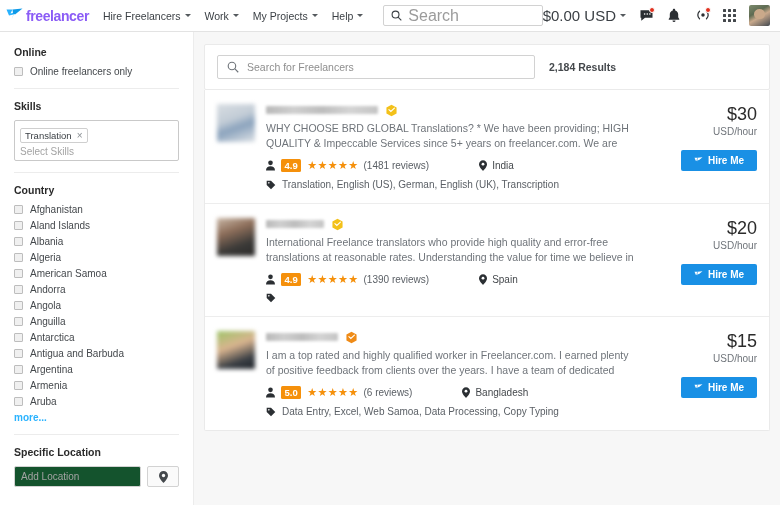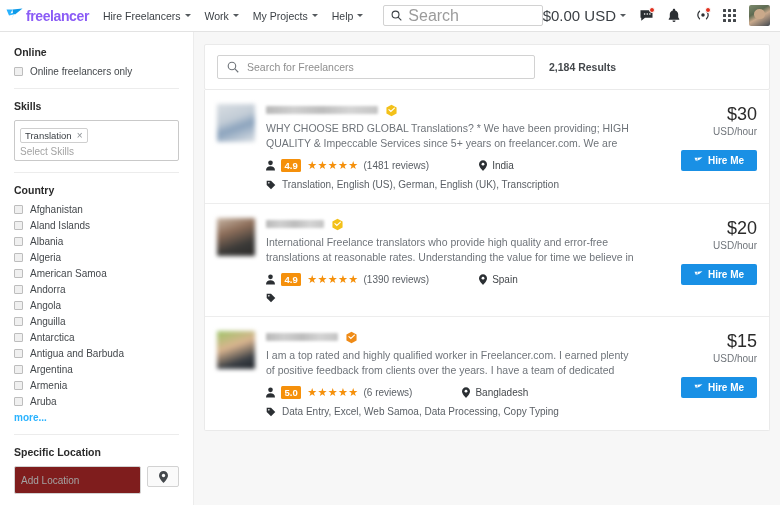--- a/index.html
+++ b/index.html
@@ -117,22 +117,22 @@
     background: #fff; padding: 1px 4px; font-size: 9.5px; color: #3a3f44;
   }
   .skill-x { color: #8a8f94; font-size: 10px; cursor: pointer; line-height: 1; }
   .skills-ph { font-size: 10px; color: #a3a3a3; margin-top: 3px; }
   .more-link {
     font-size: 10px; color: #29b2fe; font-weight: bold;
     margin-top: 4px; cursor: pointer;
   }
   .loc-row { display: flex; gap: 6px; margin-top: 2px; }
   .loc-input {
-    flex: 1; height: 28px; border: 1px solid #d2d2d2; border-radius: 2px;
-    background: #7f1d1d; display: flex; align-items: center; padding: 8px 6px;
+    flex: 1; height: 21px; border: 1px solid #d2d2d2; border-radius: 2px;
+    background: #14532d; display: flex; align-items: center; padding: 8px 6px;
   }
   .loc-ph { font-size: 10px; color: #a3a3a3; }
   .loc-btn {
     width: 32px; height: 21px; border: 1px solid #d2d2d2; border-radius: 2px;
     background: #fafafa; display: flex; align-items: center; justify-content: center;
     cursor: pointer;
   }
 
   
   .main { flex: 1; padding: 12px 10px 0 10px; overflow: hidden; }

